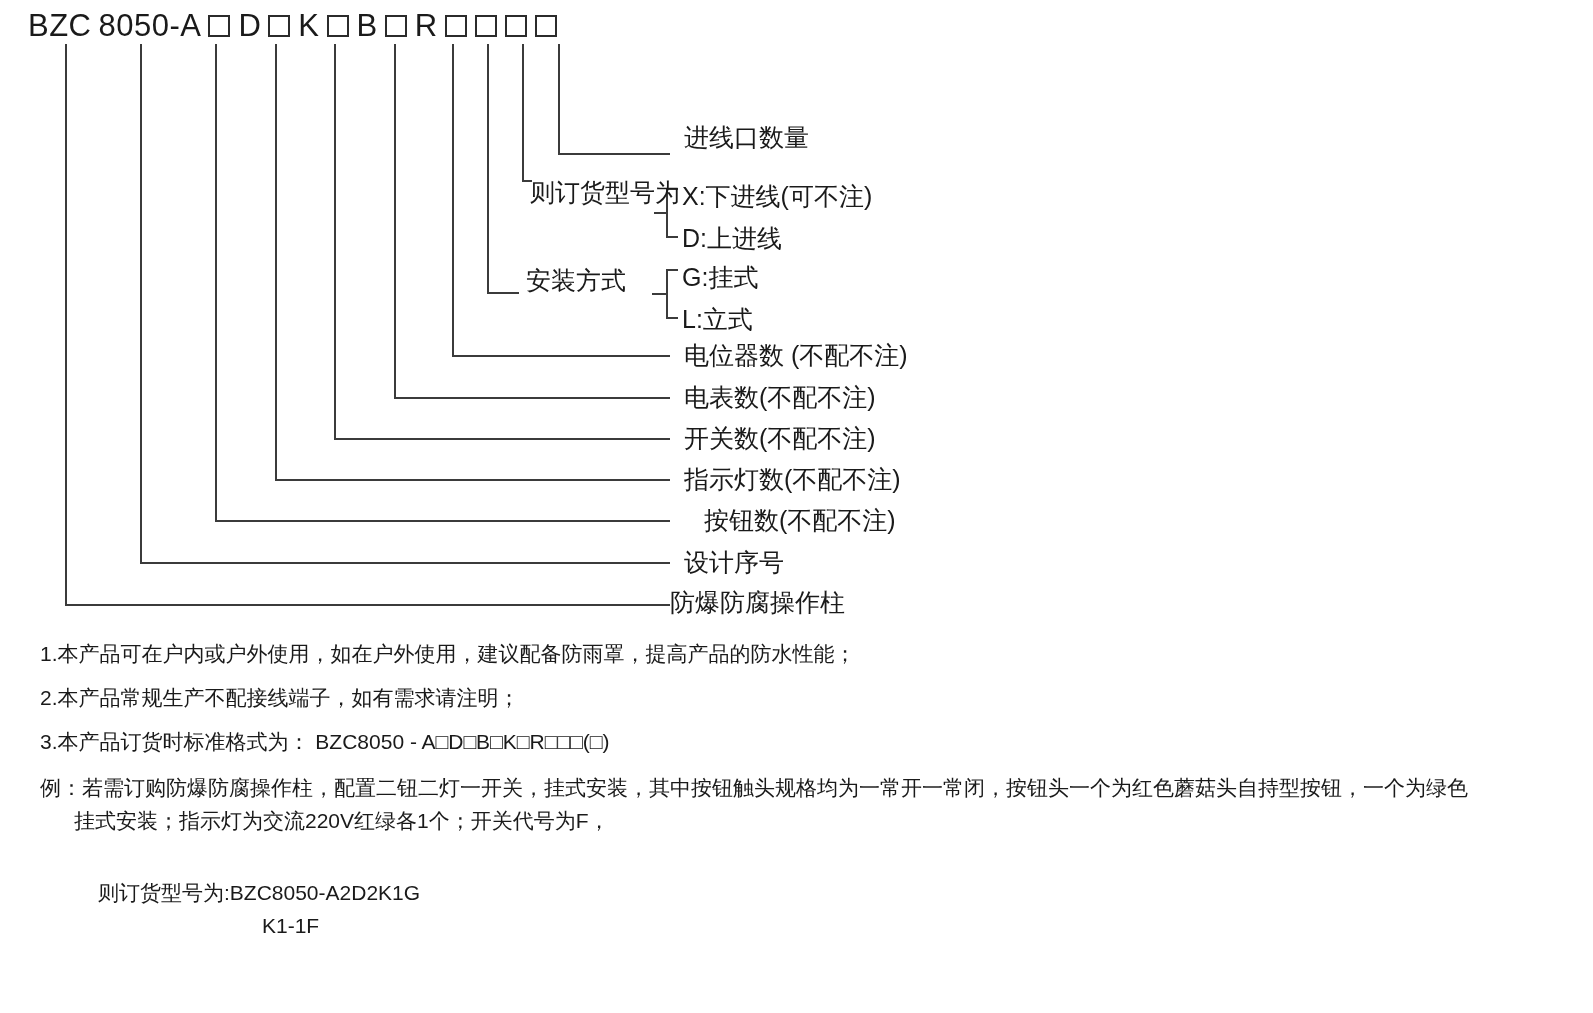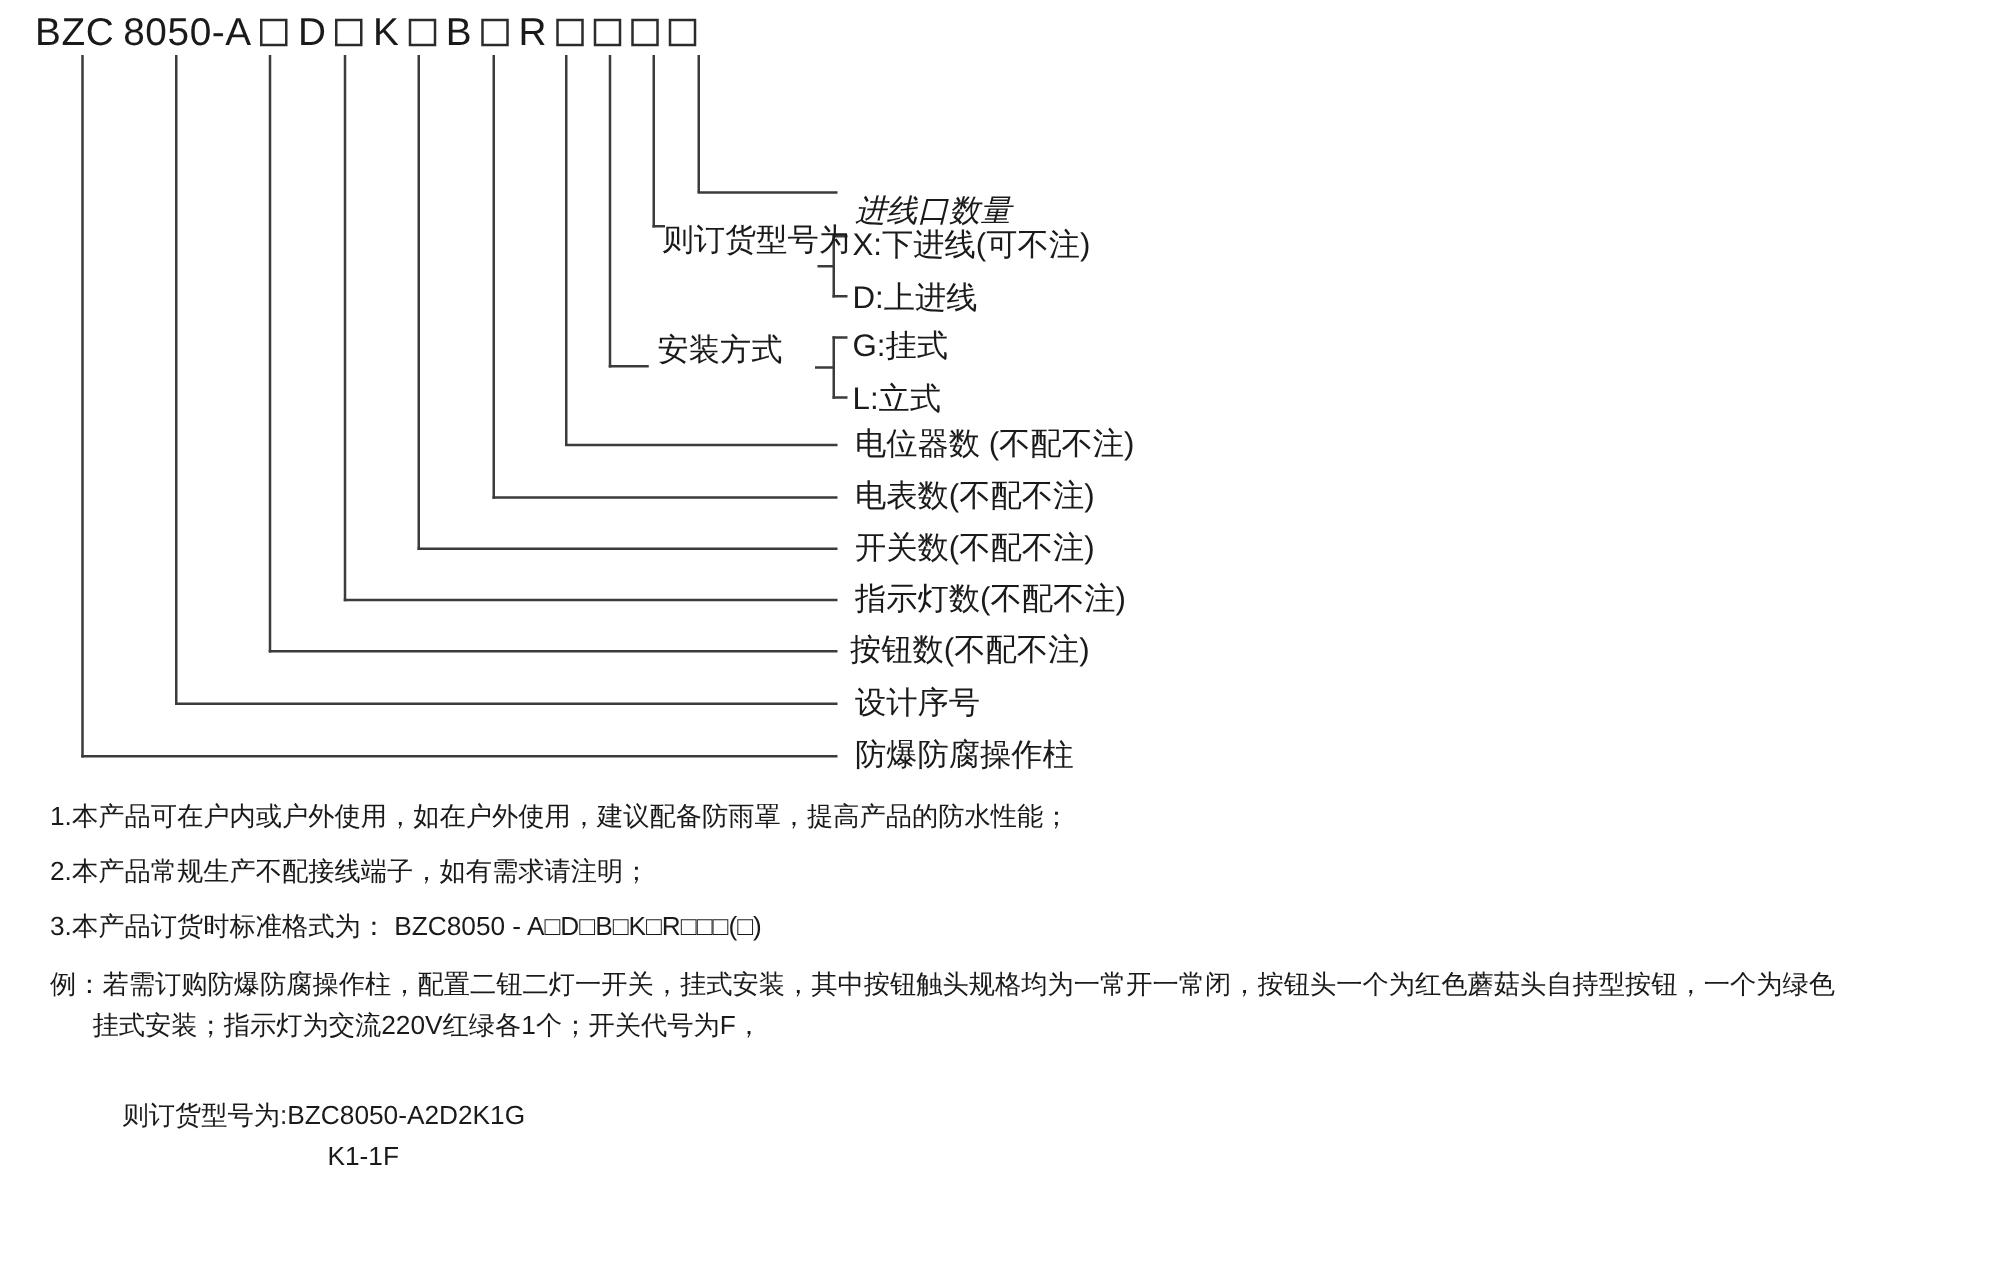--- a/index.html
+++ b/index.html
@@ -143,37 +143,37 @@
 
   <div class="vline" style="left:215px; top:44px; height:478px;"></div>
   <div class="hline" style="left:215px; top:520px; width:455px;"></div>
 
   <div class="vline" style="left:140px; top:44px; height:520px;"></div>
   <div class="hline" style="left:140px; top:562px; width:530px;"></div>
 
   <div class="vline" style="left:65px; top:44px; height:562px;"></div>
   <div class="hline" style="left:65px; top:604px; width:605px;"></div>
 
-  <div class="lbl" style="left:684px; top:157px;font-style:italic;">进线口数量</div>
+  <div class="lbl" style="left:684px; top:125px;">进线口数量</div>
 
   <div class="lbl" style="left:530px; top:180px;">则订货型号为</div>
   <div class="lbl" style="left:682px; top:184px;">X:下进线(可不注)</div>
   <div class="lbl" style="left:682px; top:226px;">D:上进线</div>
 
   <div class="lbl" style="left:526px; top:268px;">安装方式</div>
   <div class="lbl" style="left:682px; top:265px;">G:挂式</div>
   <div class="lbl" style="left:682px; top:307px;">L:立式</div>
 
   <div class="lbl" style="left:684px; top:343px;">电位器数 (不配不注)</div>
   <div class="lbl" style="left:684px; top:385px;">电表数(不配不注)</div>
   <div class="lbl" style="left:684px; top:426px;">开关数(不配不注)</div>
   <div class="lbl" style="left:684px; top:467px;">指示灯数(不配不注)</div>
-  <div class="lbl" style="left:680px; top:508px;">按钮数(不配不注)</div>
+  <div class="lbl" style="left:704px; top:508px;">按钮数(不配不注)</div>
   <div class="lbl" style="left:684px; top:550px;">设计序号</div>
-  <div class="lbl" style="left:684px; top:592px;">防爆防腐操作柱</div>
+  <div class="lbl" style="left:670px; top:592px;font-family:Liberation Mono, monospace;">防爆防腐操作柱</div>
 
   <div class="notes">
     <div class="note">1.本产品可在户内或户外使用，如在户外使用，建议配备防雨罩，提高产品的防水性能；</div>
     <div class="note">2.本产品常规生产不配接线端子，如有需求请注明；</div>
     <div class="note">3.本产品订货时标准格式为：  BZC8050 - A□D□B□K□R□□□(□)</div>
 
     <div class="note-ex">例：若需订购防爆防腐操作柱，配置二钮二灯一开关，挂式安装，其中按钮触头规格均为一常开一常闭，按钮头一个为红色蘑菇头自持型按钮，一个为绿色</div>
     <div class="note-ex ex-ind1">挂式安装；指示灯为交流220V红绿各1个；开关代号为F，</div>
     <div class="note-ex ex-ind2">则订货型号为:BZC8050-A2D2K1G</div>
     <div class="note-ex ex-ind3">K1-1F</div>

